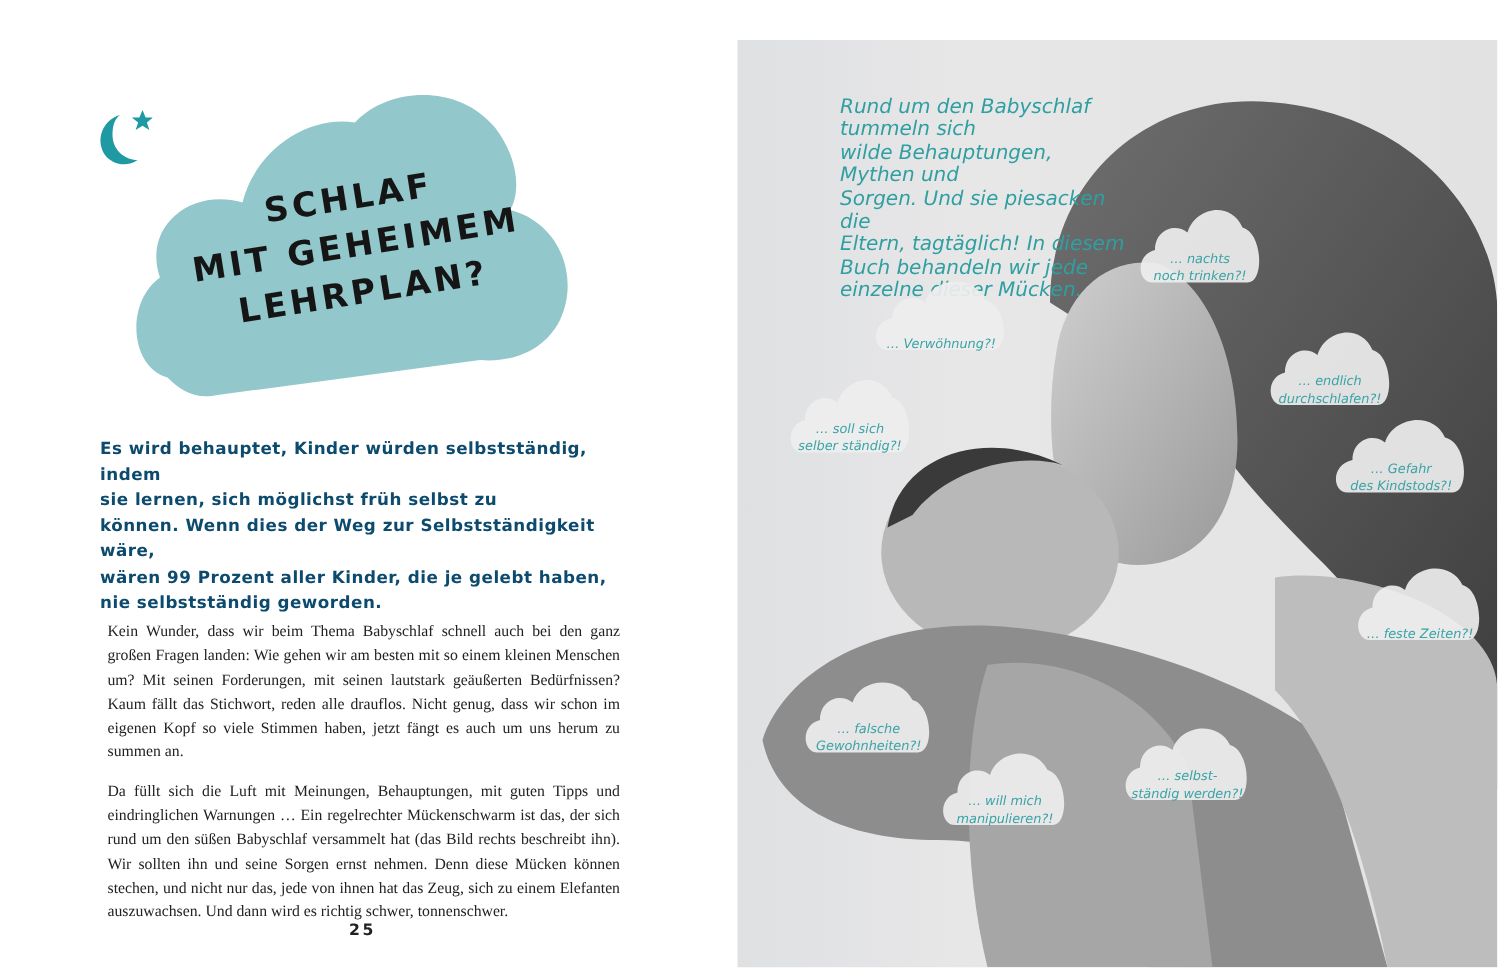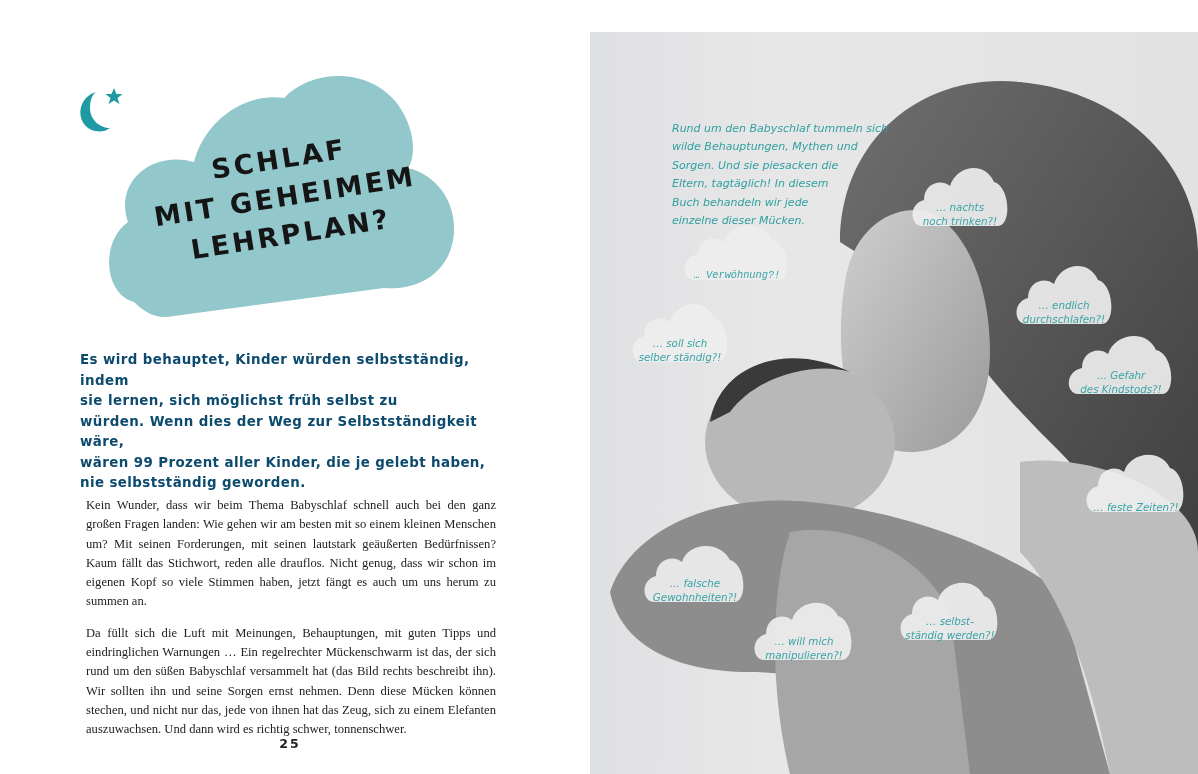--- a/index.html
+++ b/index.html
@@ -9,21 +9,21 @@
   .title-cloud { position:absolute; left:104px; top:72px; width:352px; height:254px; }
   .title-text { position:absolute; left:140px; top:140px; width:290px; text-align:center; transform:rotate(-9deg); transform-origin:center; font-family:"DejaVu Sans", sans-serif; font-weight:bold; letter-spacing:3px; color:#151515; font-size:27px; line-height:38px; }
   .lead { position:absolute; left:80px; top:350px; width:440px; text-align:left; color:#0c4a6e; font-weight:bold; font-size:13.4px; line-height:20.5px; letter-spacing:0.4px; }
   .body-text { position:absolute; left:74px; top:484px; width:434px; font-family:"Liberation Serif", serif; font-size:12.6px; line-height:19.3px; color:#222; text-align:justify; }
   .body-text p { margin:12px; }
   .page-num { position:absolute; left:270px; top:736px; width:40px; text-align:center; font-weight:bold; font-size:12.5px; letter-spacing:2px; color:#222; }
 
   .photo { position:absolute; left:590px; top:32px; width:608px; height:742px; overflow:hidden;
     background: linear-gradient(90deg,#dfe0e2 0%,#e7e7e8 30%,#e2e2e2 100%); }
   .photo svg.bg { position:absolute; left:0; top:0; }
-  .intro { position:absolute; left:82px; top:44px; width:230px; font-style:italic; color:#2f9fa1; font-size:11px; line-height:18.4px;margin-top:44px; }
+  .intro { position:absolute; left:82px; top:44px; width:230px; font-style:italic; color:#2f9fa1; font-size:16px; line-height:18.4px; }
   .bubble { position:absolute; display:flex; align-items:flex-end; justify-content:center; text-align:center; font-style:italic; color:#3aa3a6; font-size:10.3px; line-height:14px; }
   .bubble svg { position:absolute; left:0; top:0; width:100%; height:100%; }
   .bubble span { position:relative; padding-top:6px; }
 </style>
 </head>
 <body>
 
 <div class="page-left">
   <svg class="moon" viewBox="0 0 48 50">
     <path d="M22 8 C8 12 2 28 10 40 C16 48 28 50 36 44 C26 44 16 36 16 24 C16 16 18 11 22 8 Z" fill="#1f9aa3"></path>
@@ -35,21 +35,21 @@
   </svg>
   <div class="title-text">
     <div>SCHLAF</div>
     <div>MIT GEHEIMEM</div>
     <div>LEHRPLAN?</div>
   </div>
 
   <div class="lead">
     <div>Es wird behauptet, Kinder würden selbstständig, indem</div>
     <div>sie lernen, sich möglichst früh selbst zu</div>
-    <div>würden. Wenn dies der Weg zur Selbstständigkeit wäre,</div>
+    <div>können. Wenn dies der Weg zur Selbstständigkeit wäre,</div>
     <div>wären 99 Prozent aller Kinder, die je gelebt haben,</div>
     <div>nie selbstständig geworden.</div>
   </div>
 
   <div class="body-text">
     <p>Kein Wunder, dass wir beim Thema Babyschlaf schnell auch bei den ganz großen Fragen landen: Wie gehen wir am besten mit so einem kleinen Menschen um? Mit seinen Forderungen, mit seinen lautstark geäußerten Bedürfnissen? Kaum fällt das Stichwort, reden alle drauflos. Nicht genug, dass wir schon im eigenen Kopf so viele Stimmen haben, jetzt fängt es auch um uns herum zu summen an.</p>
     <p>Da füllt sich die Luft mit Meinungen, Behauptungen, mit guten Tipps und eindringlichen Warnungen … Ein regelrechter Mückenschwarm ist das, der sich rund um den süßen Babyschlaf versammelt hat (das Bild rechts beschreibt ihn). Wir sollten ihn und seine Sorgen ernst nehmen. Denn diese Mücken können stechen, und nicht nur das, jede von ihnen hat das Zeug, sich zu einem Elefanten auszuwachsen. Und dann wird es richtig schwer, tonnenschwer.</p>
   </div>
 
   <div class="page-num">25</div>
@@ -93,21 +93,21 @@
 
   <div class="bubble" style="left:320px;top:128px;width:100px;height:68px;">
     <svg viewBox="0 0 100 68" preserveAspectRatio="none">
         <path d="M12 66 C0 66 -2 44 14 40 C14 24 30 18 40 26 C46 6 74 0 84 22 C100 26 102 66 88 66 Z" fill="#eeeeee" fill-opacity="0.92"></path>
       </svg>
     <span>
         <div>… nachts</div>
         <div>noch trinken?!</div>
       </span>
   </div>
-  <div class="bubble" style="left:92px;top:186px;width:110px;height:64px;font-family:Liberation Mono, monospace;">
+  <div class="bubble" style="left:108px;top:186px;width:110px;height:64px;">
     <svg viewBox="0 0 110 64" preserveAspectRatio="none">
         <path d="M12 62 C0 62 -2 40 16 36 C16 22 32 16 42 24 C48 4 80 0 90 22 C108 26 110 62 96 62 Z" fill="#eeeeee" fill-opacity="0.92"></path>
       </svg>
     <span>
         <div>… Verwöhnung?!</div>
       </span>
   </div>
   <div class="bubble" style="left:424px;top:226px;width:100px;height:68px;font-style:italic;">
     <svg viewBox="0 0 100 68" preserveAspectRatio="none">
         <path d="M12 66 C0 66 -2 44 14 40 C14 24 30 18 40 26 C46 6 74 0 84 22 C100 26 102 66 88 66 Z" fill="#eeeeee" fill-opacity="0.92"></path>

